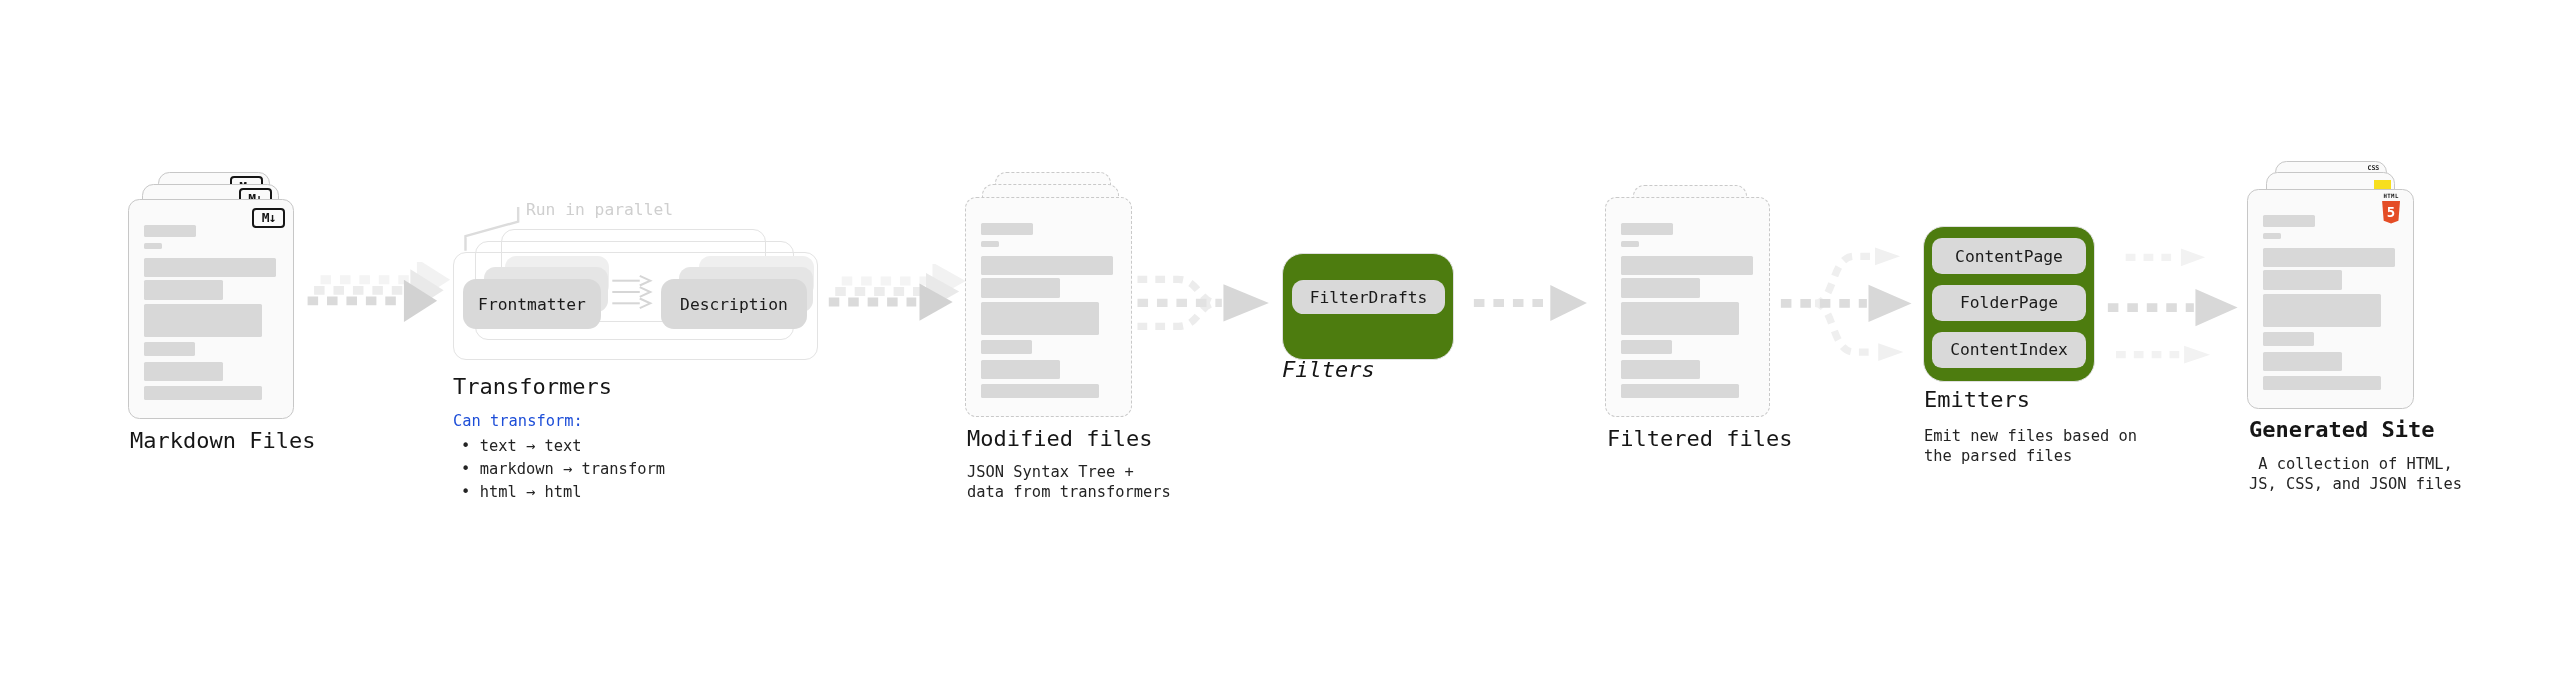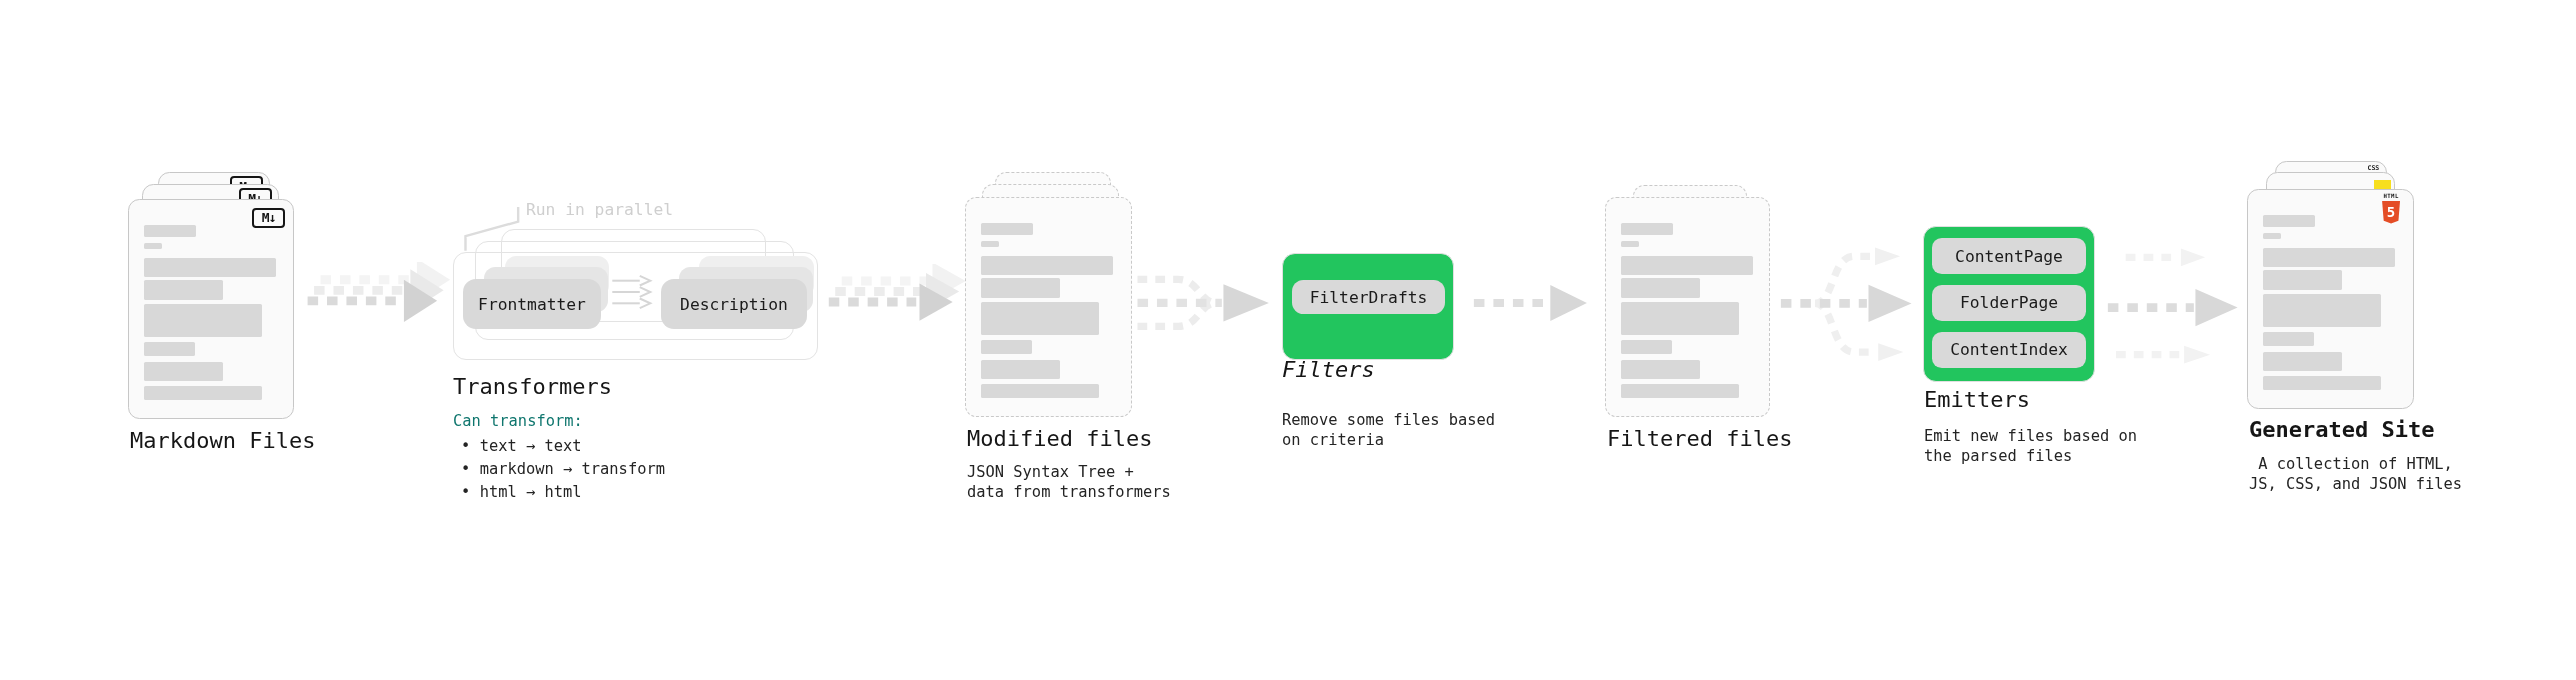--- a/index.html
+++ b/index.html
@@ -32,29 +32,29 @@
 
   
   .chip{position:absolute;background:#d9d9d9;border-radius:13px;display:flex;align-items:center;
         justify-content:center;font-size:16.3px;color:#1a1a1a;box-sizing:border-box;}
   .chip-shadow{position:absolute;border-radius:11.4px;}
   .chip-shadow.s2{background:#e5e5e5;}
   .chip-shadow.s3{background:#efefef;}
 
   
   .outline-box{position:absolute;border:1.6px solid #e3e3e3;border-radius:13px;box-sizing:border-box;background:transparent;}
-  .solid-box{position:absolute;border:1.6px solid #e0e0e0;border-radius:13px;box-sizing:border-box;background:#22c55e;}
+  .solid-box{position:absolute;border:1.6px solid #e0e0e0;border-radius:21px;box-sizing:border-box;background:#4d7c0f;}
 
   .emitter-chip{background:#d9d9d9;border-radius:9.8px;height:36px;display:flex;align-items:center;
                 justify-content:center;font-size:16.3px;color:#1a1a1a;}
 
   
   .stage-title{position:absolute;font-size:22px;line-height:24.4px;color:#161616;white-space:nowrap;}
   .stage-desc{position:absolute;font-size:15.4px;line-height:19.5px;color:#242424;white-space:pre-line;}
-  .desc-heading{font-size:15.4px;line-height:23px;color:#0f766e;}
+  .desc-heading{font-size:15.4px;line-height:23px;color:#1d4ed8;}
   .bullet-line{font-size:15.4px;line-height:23px;color:#242424;padding-left:8.1px;white-space:nowrap;}
   .bullets{margin-top:1.6px;}
   .note-label{position:absolute;font-size:16.3px;color:#cfcfcf;white-space:nowrap;}
 </style>
 </head>
 <body>
 
 <div class="canvas">
 
   <div class="file-card" style="left:158px;top:172px;width:112px;height:220px;">
@@ -167,22 +167,20 @@
   <svg class="abs" style="left:1131px;top:268px;" width="146" height="73" viewBox="0 0 180 90">
     <path d="M 8,14 H 58 C 84,14 84,43 106,43" fill="none" stroke="#ececec" stroke-width="9" stroke-dasharray="12 10"></path>
     <path d="M 8,72 H 58 C 84,72 84,43 106,43" fill="none" stroke="#ececec" stroke-width="9" stroke-dasharray="12 10"></path>
     <line x1="8" y1="43" x2="112" y2="43" stroke="#e2e2e2" stroke-width="10" stroke-dasharray="13 11"></line>
     <polygon points="114,20 170,43 114,66" fill="#d7d7d7"></polygon>
   </svg>
 
   <div class="solid-box" style="left:1282px;top:253px;width:172px;height:107px;"></div>
   <div class="chip" style="left:1292px;top:280px;width:153px;height:34px;border-radius:11.4px;">FilterDrafts</div>
   <div class="stage-title" style="left:1282px;top:358px;font-style:italic;">Filters</div>
-  <div class="stage-desc" style="left:1282px;top:411px;">Remove some files based
-on criteria</div>
 
   <svg class="abs" style="left:1469px;top:280px;" width="122" height="46" viewBox="0 0 150 56">
     <line x1="6" y1="28" x2="98" y2="28" stroke="#dedede" stroke-width="10" stroke-dasharray="13 11"></line>
     <polygon points="100,6 145,28 100,50" fill="#d7d7d7"></polygon>
   </svg>
 
   <div class="file-card dashed" style="left:1633px;top:185px;width:114px;height:220px;"></div>
   <div class="file-card dashed" style="left:1605px;top:197px;width:165px;height:220px;">
     <div class="file-bars">
         <div class="bar" style="top: 25px; width: 52px; height: 12.2px;"></div>

